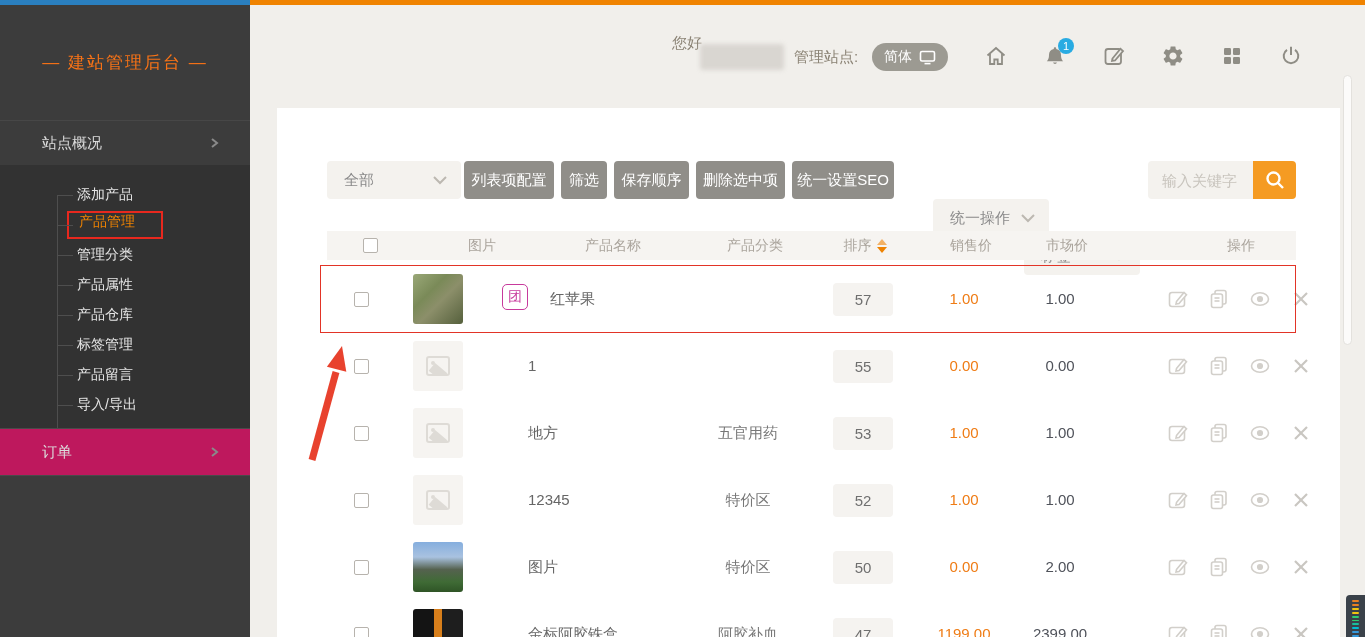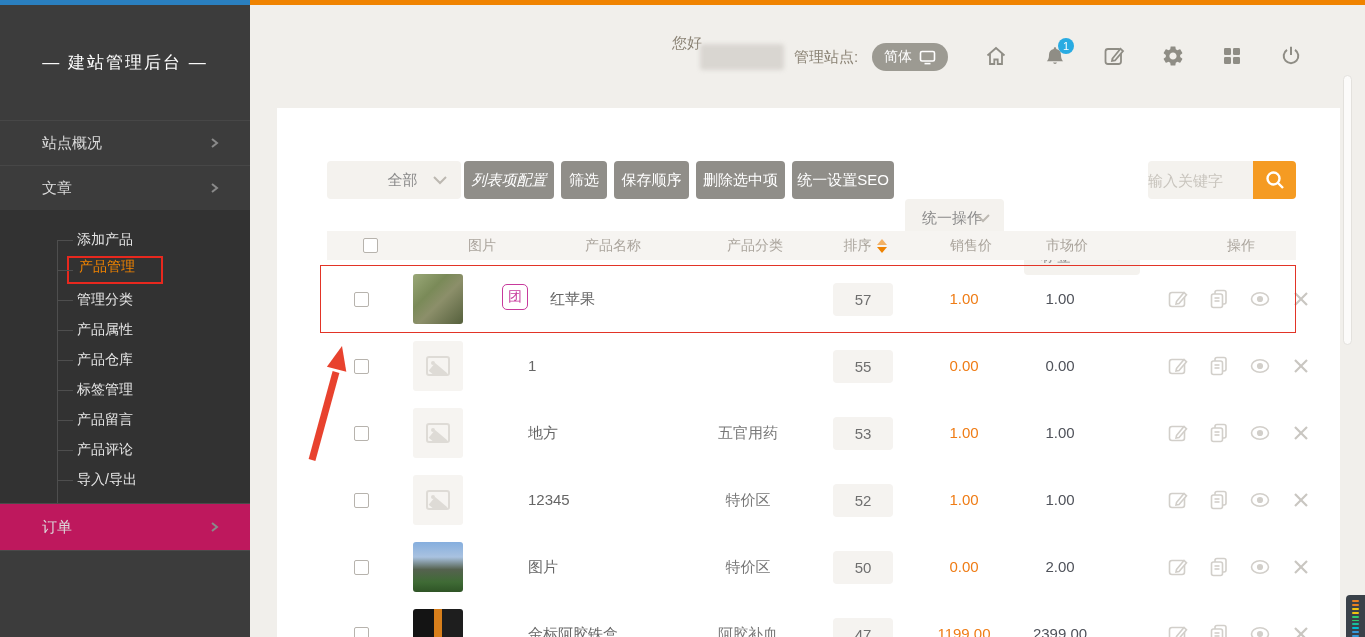--- a/index.html
+++ b/index.html
@@ -7,21 +7,21 @@
   body { font-family:"Liberation Sans","DejaVu Sans",sans-serif; background:#f1efeb; position:relative; }
   .abs { position:absolute; }
 
   
   .strip-blue { left:0; top:0; width:250px; height:5px; background:#2a7fbf; }
   .strip-orange { left:250px; top:0; width:1115px; height:5px; background:#f08300; }
 
   
   .sidebar { left:0; top:5px; width:250px; height:632px; background:#3c3c3c; color:#ddd; }
   .sb-title { height:115px; display:flex; align-items:center; justify-content:center;
-              color:#ffffff; font-size:17px; letter-spacing:2px; }
+              color:#f97316; font-size:17px; letter-spacing:2px; }
   .sb-item { height:45px; display:flex; align-items:center; padding:0 20px 0 42px;
              border-top:1px solid #474747; font-size:15px; color:#dcdcdc; cursor:pointer; position:relative; }
   .sb-item svg { position:absolute; right:30px; }
   .sb-item.active { background:#f08300; color:#fff; height:48px; }
   .submenu { background:#323232; padding:15px 0 8px 0; position:relative; }
   .tree-v { position:absolute; left:57px; top:30px; width:1px; height:270px; background:#4e4e4e; }
   .sub-item { height:30px; display:flex; align-items:center; padding-left:77px;
               font-size:14px; color:#e6e6e6; position:relative; cursor:pointer; }
   .sub-item::before { content:""; position:absolute; left:57px; top:50%; width:16px; height:1px; background:#4e4e4e; }
   .sub-item .hotbox { display:inline-block; }
@@ -41,21 +41,21 @@
 
   
   .card { left:277px; top:108px; width:1063px; height:529px; background:#fff; }
 
   
   .tb { position:absolute; height:38px; border-radius:4px; font-size:15px; display:flex; align-items:center; }
   .dd { background:#f4f2ee; color:#8a8a8a; padding-left:17px; position:relative; cursor:pointer; }
   .dd svg { position:absolute; right:13px; }
   .btn { background:#908e89; color:#fff; justify-content:center; cursor:pointer; }
   .search-input { background:#f4f2ee; color:#8a8a8a; border:none; border-radius:4px 0 0 4px;
-                  font-size:15px; font-family:inherit; outline:none; }
+                  padding-left:14px; font-size:15px; font-family:inherit; outline:none; }
   .search-input::placeholder { color:#c8c4bd; }
   .search-btn { background:#f59b22; border-radius:0 4px 4px 0; justify-content:center; cursor:pointer; }
 
   
   .thead { position:absolute; left:50px; top:123px; width:969px; height:29px; background:#f6f4f1;
            color:#aaa49c; font-size:14px; }
   .th { position:absolute; top:0; height:29px; display:flex; align-items:center; justify-content:center; }
   .cb { width:15px; height:15px; border:1px solid #b7b3ad; border-radius:2px; background:#fff; cursor:pointer; }
   .sortarrows { display:inline-flex; flex-direction:column; gap:2px; margin-left:5px; }
   .tri-up { width:0; height:0; border-left:5px solid transparent; border-right:5px solid transparent; border-bottom:6px solid #f3b165; }
@@ -100,26 +100,20 @@
 
 <div class="abs sidebar">
   <div class="sb-title">— 建站管理后台 —</div>
 
   <div class="sb-item">
     <span>站点概况</span>
     <svg width="12" height="12" viewBox="0 0 12 12">
         <polyline points="4,2 9,6 4,10" fill="none" stroke="#8a8a8a" stroke-width="2"></polyline>
       </svg>
   </div>
-  <div class="sb-item">
-    <span>文章</span>
-    <svg width="12" height="12" viewBox="0 0 12 12">
-        <polyline points="4,2 9,6 4,10" fill="none" stroke="#8a8a8a" stroke-width="2"></polyline>
-      </svg>
-  </div>
 
   <div class="submenu">
     <div class="tree-v"></div>
     <div class="sub-item">
         <span class="hotbox">添加产品</span>
       </div>
     <div class="sub-item active">
         <span class="hotbox">产品管理</span>
       </div>
     <div class="sub-item">
@@ -129,23 +123,20 @@
         <span class="hotbox">产品属性</span>
       </div>
     <div class="sub-item">
         <span class="hotbox">产品仓库</span>
       </div>
     <div class="sub-item">
         <span class="hotbox">标签管理</span>
       </div>
     <div class="sub-item">
         <span class="hotbox">产品留言</span>
-      </div>
-    <div class="sub-item">
-        <span class="hotbox">产品评论</span>
       </div>
     <div class="sub-item">
         <span class="hotbox">导入/导出</span>
       </div>
   </div>
 
   <div class="sb-item sb-order">
     <span>订单</span>
     <svg width="12" height="12" viewBox="0 0 12 12">
         <polyline points="4,2 9,6 4,10" fill="none" stroke="#8a8a8a" stroke-width="2"></polyline>
@@ -201,42 +192,42 @@
   <div class="ic">
     <svg width="24" height="24" viewBox="0 0 24 24" fill="none" stroke="#8f8d85" stroke-width="2">
         <path d="M8 5.8a7.3 7.3 0 1 0 8 0"></path>
         <line x1="12" y1="2.8" x2="12" y2="11"></line>
       </svg>
   </div>
 </div>
 
 <div class="abs card">
 
-  <div class="tb dd" style="left:50px; top:53px; width:134px;justify-content:center;">
+  <div class="tb dd" style="left:50px; top:53px; width:134px;">
     <span>全部</span>
     <svg width="16" height="10" viewBox="0 0 16 10">
         <polyline points="2,2 8,8 14,2" fill="none" stroke="#bcb8b1" stroke-width="2"></polyline>
       </svg>
   </div>
-  <div class="tb btn" style="left:187px; top:53px; width:90px;font-style:italic;">
+  <div class="tb btn" style="left:187px; top:53px; width:90px;">
       <span>列表项配置</span>
     </div>
   <div class="tb btn" style="left:284px; top:53px; width:46px;">
       <span>筛选</span>
     </div>
   <div class="tb btn" style="left:337px; top:53px; width:75px;">
       <span>保存顺序</span>
     </div>
   <div class="tb btn" style="left:419px; top:53px; width:89px;text-align:center;">
       <span>删除选中项</span>
     </div>
   <div class="tb btn" style="left:515px; top:53px; width:102px;">
       <span>统一设置SEO</span>
     </div>
-  <div class="tb dd" style="left:628px; top:53px; width:99px;">
+  <div class="tb dd" style="left:656px; top:53px; width:116px;">
     <span>统一操作</span>
     <svg width="16" height="10" viewBox="0 0 16 10">
         <polyline points="2,2 8,8 14,2" fill="none" stroke="#bcb8b1" stroke-width="2"></polyline>
       </svg>
   </div>
   <div class="tb dd" style="left:747px; top:53px; width:116px;">
     <span>标签</span>
     <svg width="16" height="10" viewBox="0 0 16 10">
         <polyline points="2,2 8,8 14,2" fill="none" stroke="#bcb8b1" stroke-width="2"></polyline>
       </svg>

